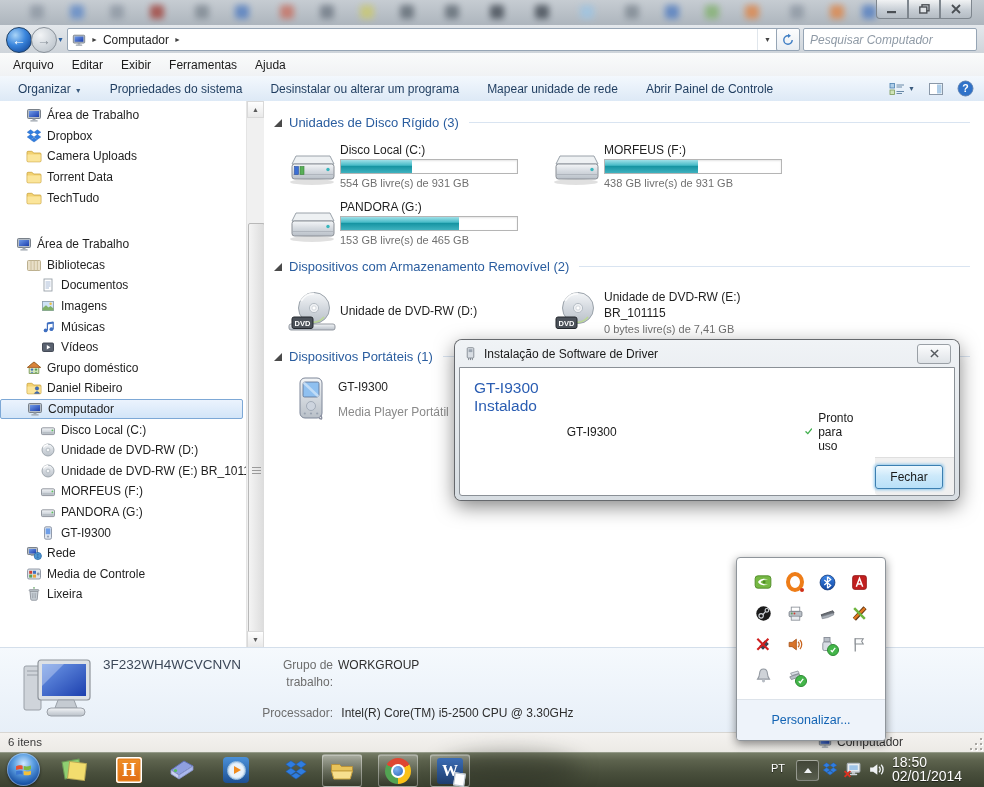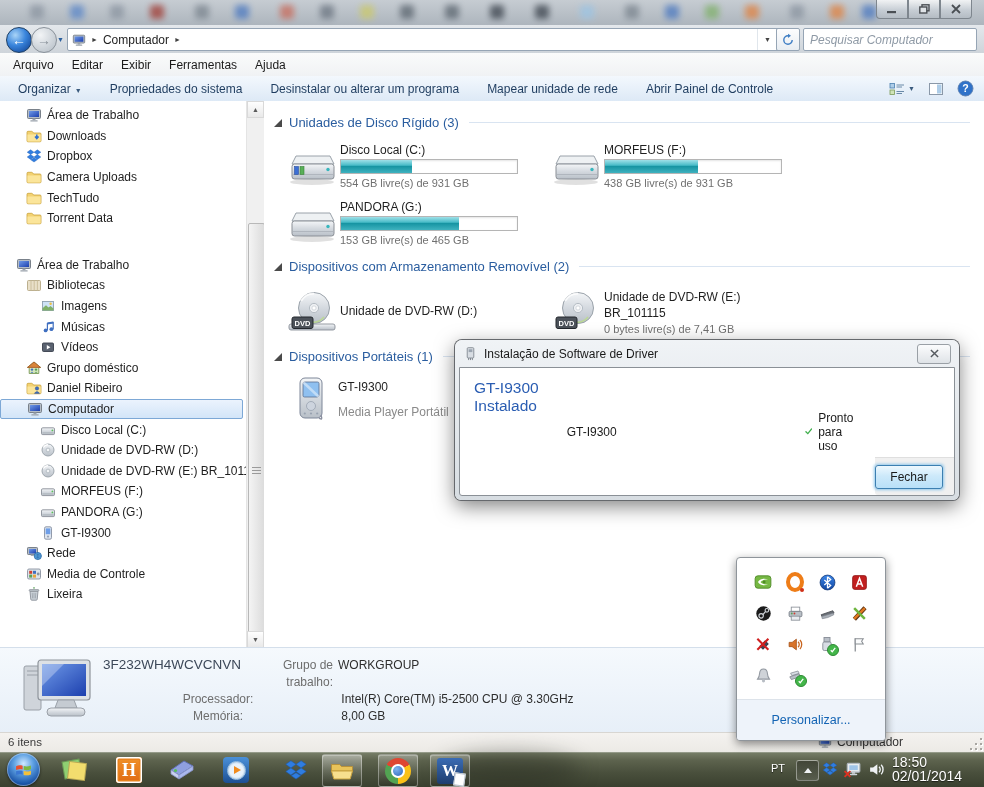--- a/index.html
+++ b/index.html
@@ -90,21 +90,21 @@
   .dsub{color:#8a8a8a;font-size:12px;margin-top:9px;}
 
   
   .details{position:absolute;left:0;right:0;bottom:54px;height:85px;
     background:linear-gradient(#f5f9fd,#e7eff8);border-top:1px solid #d4dfeb;}
   .details .pcicon{position:absolute;left:20px;top:6px;}
   .d-block{position:absolute;left:103px;top:8px;}
   .d-row{display:flex;align-items:baseline;line-height:17px;}
   .d-name{width:130px;font-size:13.5px;color:#3c4859;}
   .d-label{width:100px;text-align:right;margin-right:5px;color:#6d6d6d;}
-  .d-label2{width:230px;text-align:center;margin-right:5px;color:#6d6d6d;display:inline-block;}
+  .d-label2{width:230px;text-align:right;margin-right:5px;color:#6d6d6d;display:inline-block;margin-top:14px;}
   .d-value{color:#2e2e2e;}
   .d-row2{line-height:16.5px;}
 
   
   .statusbar{position:absolute;left:0;right:0;bottom:35px;height:19px;background:linear-gradient(#f4f2ef,#eceae6);
     border-top:1px solid #d8d6d2;color:#3a3a3a;font-size:11.5px;}
   .sb-count{position:absolute;left:8px;top:3px;}
   .sb-loc{position:absolute;left:818px;top:2px;display:flex;align-items:center;gap:5px;font-size:12px;color:#333;}
   .grip{position:absolute;right:2px;bottom:2px;width:12px;height:12px;}
   .grip i{position:absolute;width:2px;height:2px;background:#a8a6a2;box-shadow:1px 1px 0 #fff;}
@@ -573,60 +573,60 @@
 
   <div class="sidebar">
     <div class="srow lv1">
         <svg class="si">
           <use href="#sym-monitor"></use>
         </svg>
         <span>Área de Trabalho</span>
       </div>
     <div class="srow lv1">
         <svg class="si">
-          <use href="#sym-download"></use>
-        </svg>
-        <span>Downloads</span>
+          <use href="#sym-dropbox"></use>
+        </svg>
+        <span>Dropbox</span>
       </div>
     <div class="srow lv1">
         <svg class="si">
-          <use href="#sym-dropbox"></use>
-        </svg>
-        <span>Dropbox</span>
+          <use href="#sym-folder"></use>
+        </svg>
+        <span>Camera Uploads</span>
       </div>
     <div class="srow lv1">
         <svg class="si">
           <use href="#sym-folder"></use>
         </svg>
-        <span>Camera Uploads</span>
+        <span>Torrent Data</span>
       </div>
     <div class="srow lv1">
         <svg class="si">
           <use href="#sym-folder"></use>
         </svg>
         <span>TechTudo</span>
-      </div>
-    <div class="srow lv1">
-        <svg class="si">
-          <use href="#sym-folder"></use>
-        </svg>
-        <span>Torrent Data</span>
       </div>
     <div class="sgap"></div>
     <div class="srow lv0">
         <svg class="si">
           <use href="#sym-monitor"></use>
         </svg>
         <span>Área de Trabalho</span>
       </div>
     <div class="srow lv1">
         <svg class="si">
           <use href="#sym-lib"></use>
         </svg>
         <span>Bibliotecas</span>
+      </div>
+    <div class="srow lv2">
+        <svg class="si">
+          <use href="#sym-doclib"></use>
+        </svg>
+        <span>Documentos</span>
       </div>
     <div class="srow lv2">
         <svg class="si">
           <use href="#sym-piclib"></use>
         </svg>
         <span>Imagens</span>
       </div>
     <div class="srow lv2">
         <svg class="si">
           <use href="#sym-musiclib"></use>

